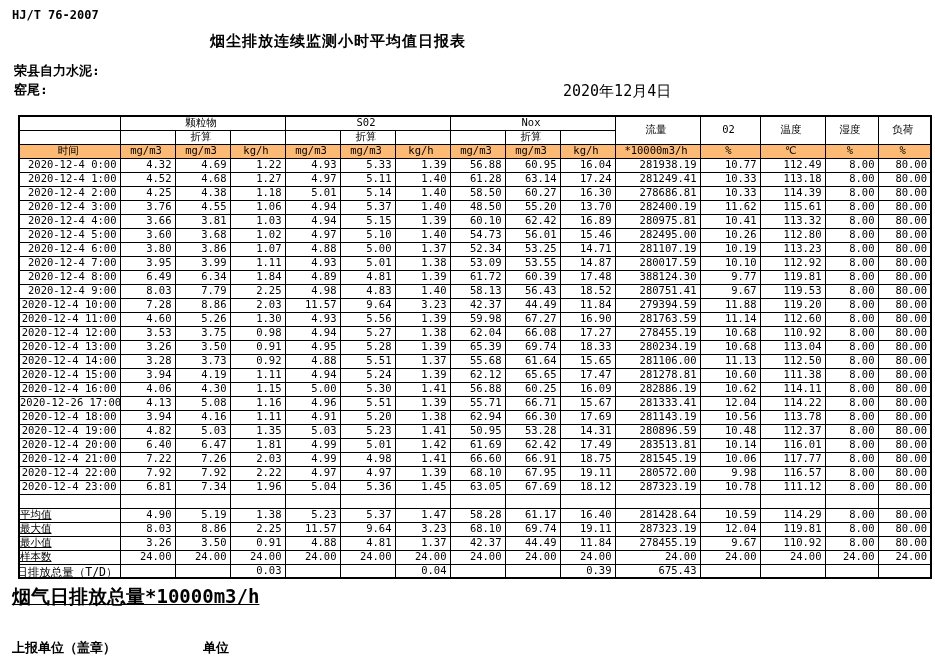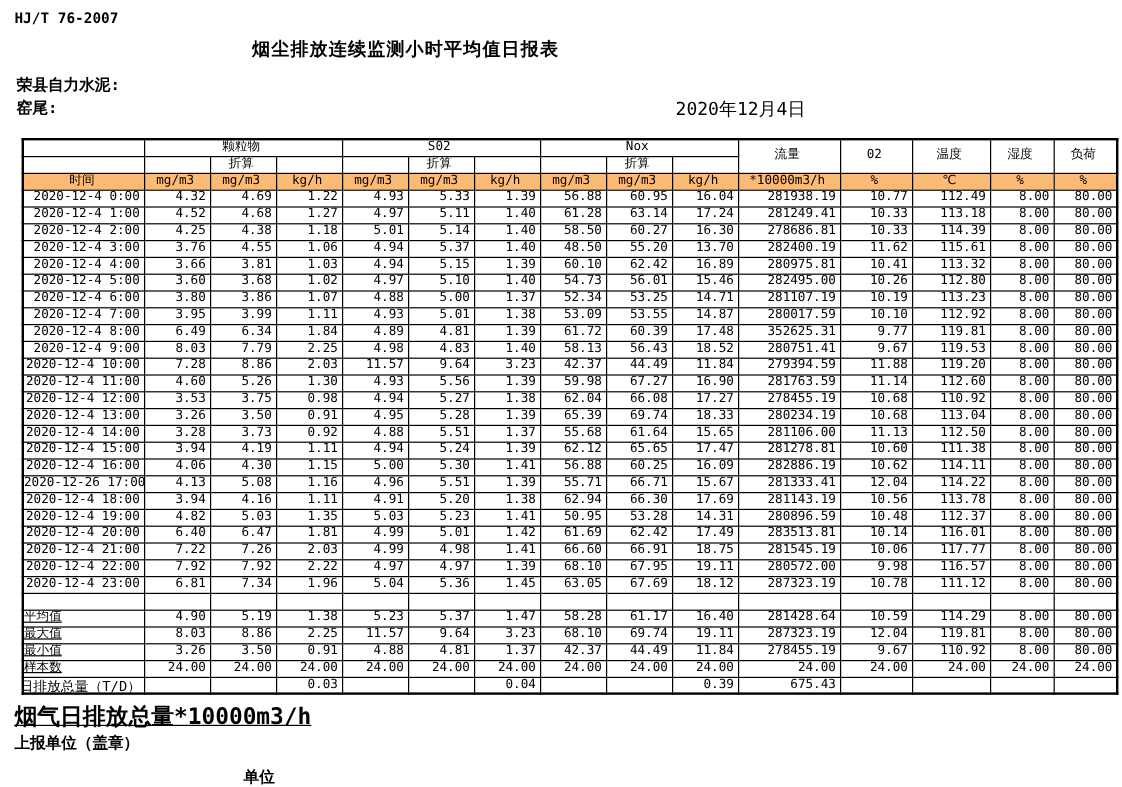--- a/index.html
+++ b/index.html
@@ -10,21 +10,21 @@
     color: #000;
   }
   .abs { position: absolute; white-space: nowrap; }
   .b { font-weight: bold; }
   #std-no   { left: 12px;  top: 8px;  font-size: 12px; }
   #title    { left: 210px; top: 32px; font-size: 15px; letter-spacing: 1px; }
   #company  { left: 14px;  top: 62px; font-size: 13px; }
   #station  { left: 14px;  top: 81px; font-size: 13px; }
   #date     { left: 563px; top: 82px; font-size: 15px; }
   #flownote { left: 12px;  top: 584px; font-size: 19px; text-decoration: underline; }
-  #repunit  { left: 12px;  top: 610px; font-size: 13px; }
+  #repunit  { left: 12px;  top: 639px; font-size: 13px; }
   #unitlbl  { left: 203px; top: 639px; font-size: 13px; }
 
   table#report {
     position: absolute; left: 18px; top: 115px; width: 912px;
     border-collapse: collapse; table-layout: fixed;
     border: 2px solid #000;
   }
   #report td {
     border: 1px solid #000;
     font-size: 10.5px; line-height: 1.1;
@@ -260,21 +260,21 @@
         <td class="c-time">2020-12-4 8:00</td>
         <td class="v col0">6.49</td>
         <td class="v col1">6.34</td>
         <td class="v col2">1.84</td>
         <td class="v col3">4.89</td>
         <td class="v col4">4.81</td>
         <td class="v col5">1.39</td>
         <td class="v col6">61.72</td>
         <td class="v col7">60.39</td>
         <td class="v col8">17.48</td>
-        <td class="v col9">352625.31</td>
+        <td class="v col9">388124.30</td>
         <td class="v col10">9.77</td>
         <td class="v col11">119.81</td>
         <td class="v col12">8.00</td>
         <td class="v col13">80.00</td>
       </tr>
       <tr>
         <td class="c-time">2020-12-4 9:00</td>
         <td class="v col0">8.03</td>
         <td class="v col1">7.79</td>
         <td class="v col2">2.25</td>

